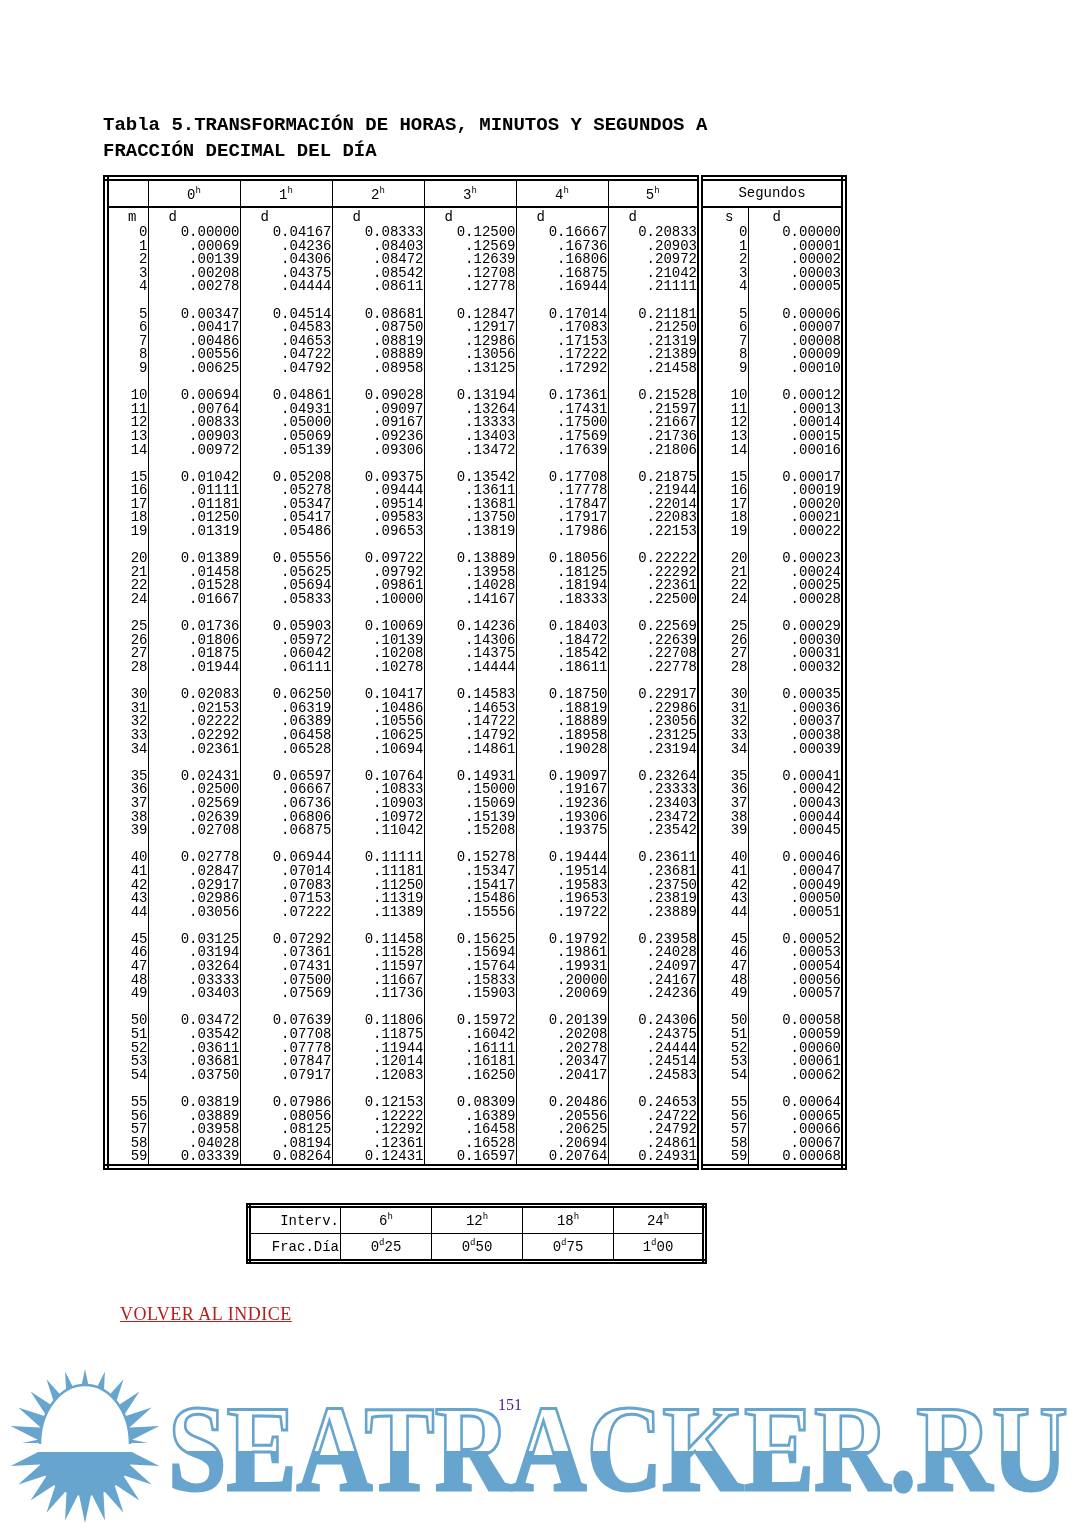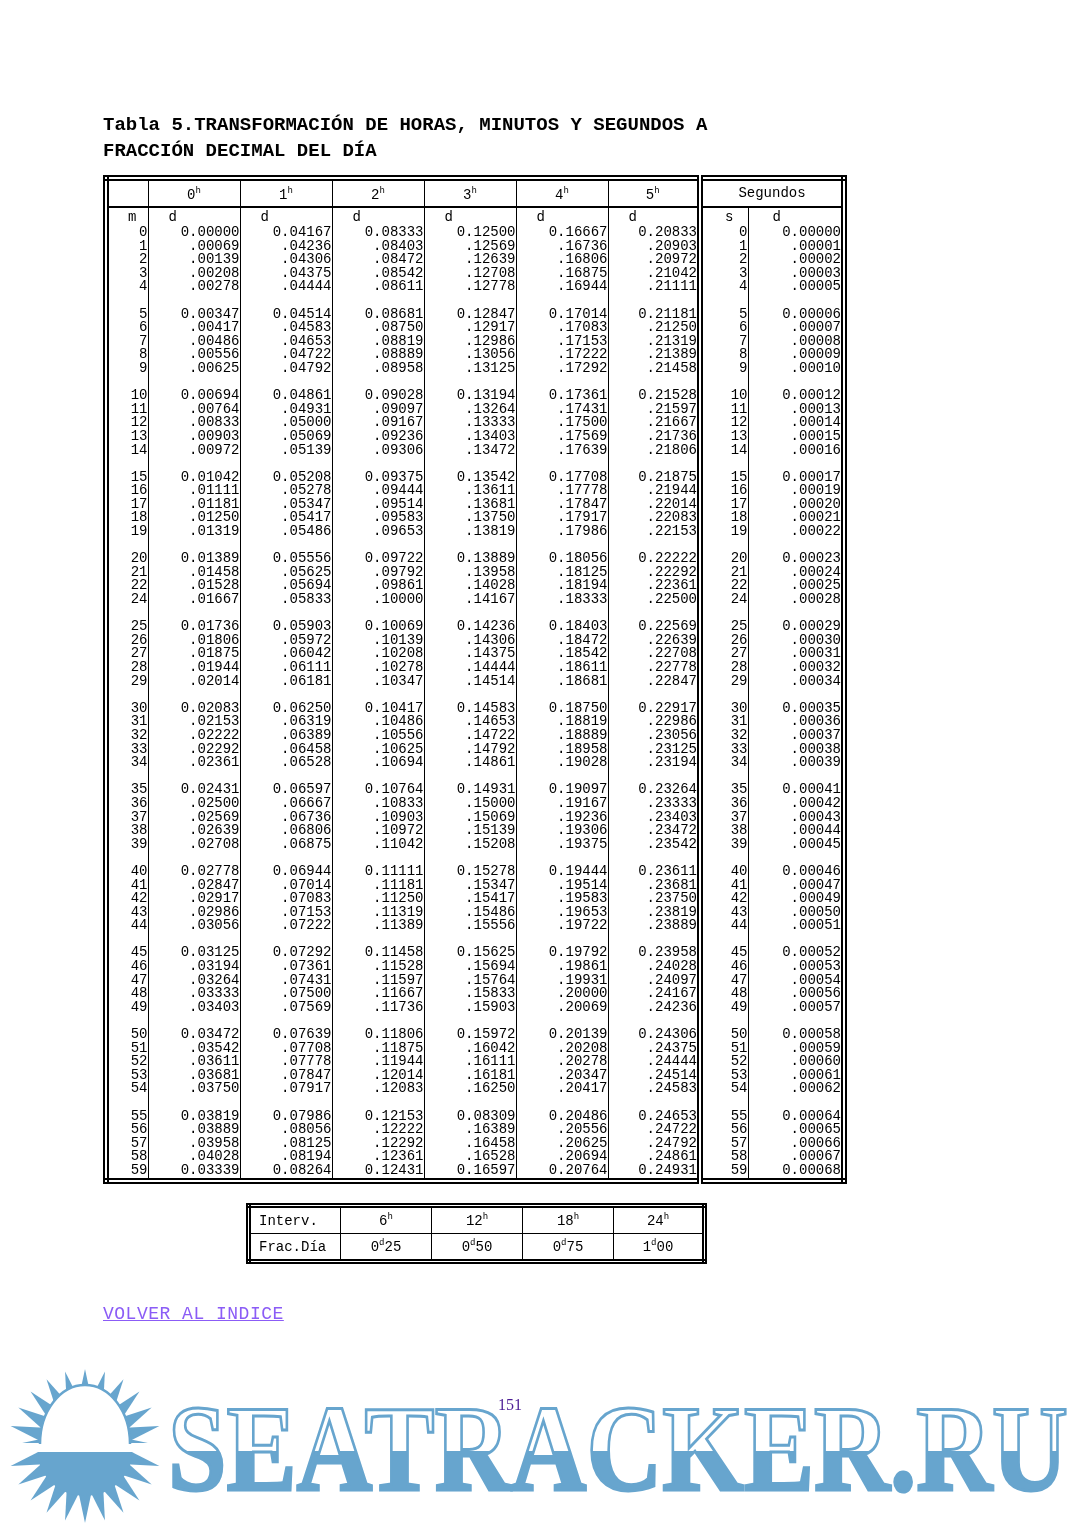--- a/index.html
+++ b/index.html
@@ -72,31 +72,31 @@
     table-layout: fixed;
   }
   table.interv td {
     border: 1.5px solid #000;
     height: 28px;
     font-size: 14px;
     text-align: center;
     vertical-align: middle;
     white-space: nowrap;
   }
-  table.interv td.lbl { text-align: left; padding-left: 8px; }
+  table.interv td.lbl { text-align: right; padding-left: 8px; }
   table.interv sup { font-size: 9px; }
 
   
   .volver {
     position: absolute;
-    left: 103px; top: 1304px;
-    font-family: Liberation Mono, monospace;
+    left: 120px; top: 1304px;
+    font-family: Liberation Serif, serif;
     font-size: 18px;
     letter-spacing: 0.5px;
-    color: #8b5cf6;
+    color: #b91c1c;
     text-decoration: underline;
   }
   .pagenum {
     position: absolute;
     left: 498px; top: 1396px;
     font-family: "Liberation Serif", "DejaVu Serif", serif;
     font-size: 16px;
     color: #4c1d95;
     z-index: 5;
   }
@@ -510,31 +510,20 @@
         <tr class="data-row">
           <td class="c-m">28</td>
           <td class="c-h">.01944</td>
           <td class="c-h">.06111</td>
           <td class="c-h">.10278</td>
           <td class="c-h">.14444</td>
           <td class="c-h">.18611</td>
           <td class="c-h">.22778</td>
           <td class="c-s">28</td>
           <td class="c-sd">.00032</td>
-        </tr>
-        <tr class="data-row">
-          <td class="c-m">29</td>
-          <td class="c-h">.02014</td>
-          <td class="c-h">.06181</td>
-          <td class="c-h">.10347</td>
-          <td class="c-h">.14514</td>
-          <td class="c-h">.18681</td>
-          <td class="c-h">.22847</td>
-          <td class="c-s">29</td>
-          <td class="c-sd">.00034</td>
         </tr>
         <tr class="gap">
           <td class="c-m"></td>
           <td class="c-h"></td>
           <td class="c-h"></td>
           <td class="c-h"></td>
           <td class="c-h"></td>
           <td class="c-h"></td>
           <td class="c-h"></td>
           <td class="c-s"></td>

